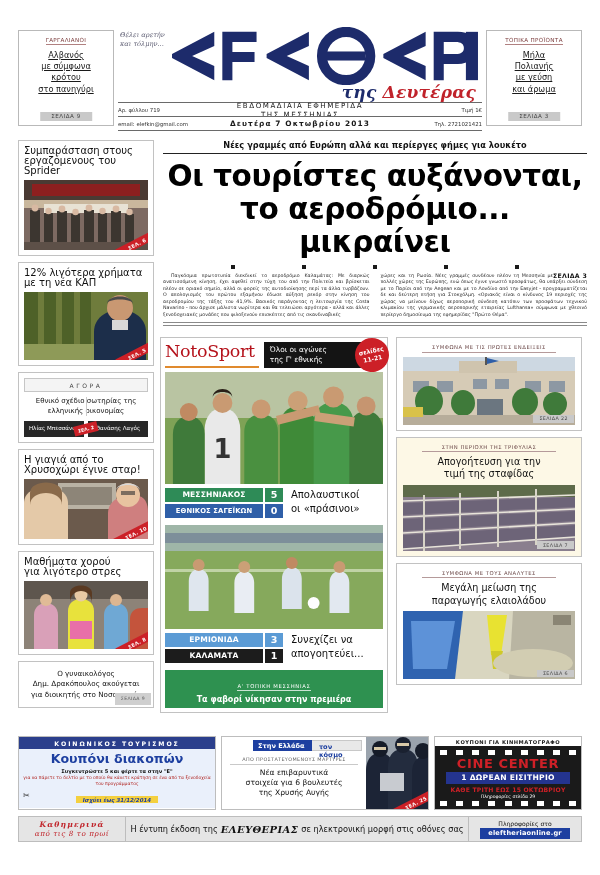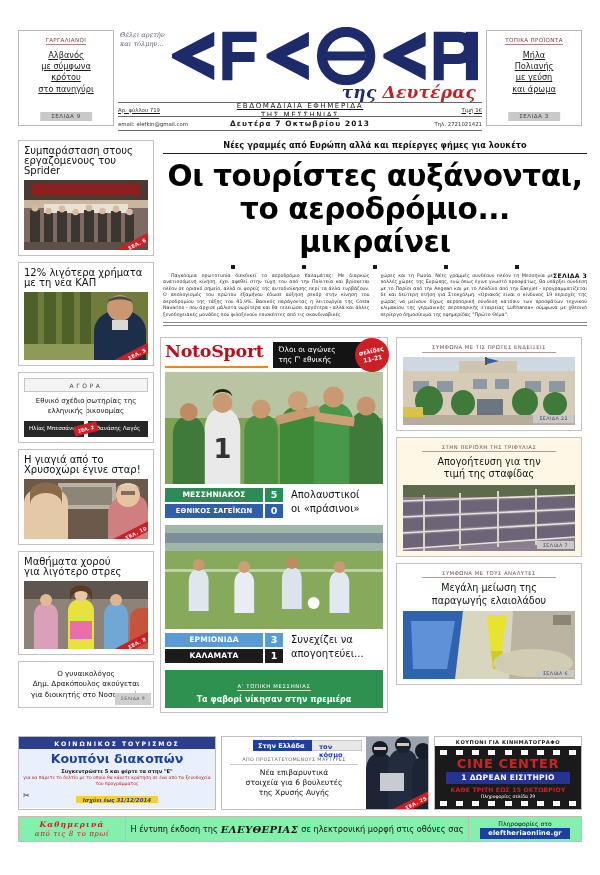--- a/index.html
+++ b/index.html
@@ -59,21 +59,21 @@
   .agora-names{display:flex;gap:4px;margin-top:5px;position:relative;}
   .agora-name{flex:1;background:#272727;color:#fff;font-size:5.6px;line-height:7.6px;text-align:center;padding:4px 2px;}
   .agora-badge{position:absolute;left:50%;top:50%;transform:translate(-50%,-50%) rotate(-14deg);
     background:#cc2027;color:#fff;font-size:4.6px;font-weight:bold;line-height:5.4px;padding:2.5px 4px;text-align:center;white-space:nowrap;}
   .lnote{border:1px solid #c2c2c2;padding:7px 6px;font-size:7.2px;line-height:10.4px;text-align:center;color:#111;position:relative;box-sizing:border-box;}
   .lnote .pgtag{position:absolute;right:2px;bottom:2px;background:#cfcfcf;color:#555;font-size:4.6px;letter-spacing:.4px;padding:1px 6px;}
 
   
   .scol{position:absolute;left:160px;top:337px;width:228px;border:1px solid #c2c2c2;background:#fff;padding:4px;box-sizing:border-box;}
   .noto-head{display:flex;align-items:stretch;position:relative;height:26px;}
-  .noto-logo{font-family:"DejaVu Serif","Liberation Serif",serif;font-weight:bold;font-size:17.5px;color:#111;line-height:19px;letter-spacing:-.3px;}
+  .noto-logo{font-family:"DejaVu Serif","Liberation Serif",serif;font-weight:normal;font-size:17.5px;color:#111;line-height:19px;letter-spacing:-.3px;}
   .noto-logo .n,.noto-logo .s{color:#b5121b;}
   .noto-logo-wrap{border-bottom:2.5px solid #e08a2e;padding-right:4px;}
   .noto-strap{flex:1;background:#141414;color:#fff;font-size:7.4px;line-height:10.4px;padding:2.5px 6px 2px 6px;margin-left:5px;box-sizing:border-box;}
   .noto-bubble{position:absolute;right:-6px;top:-4px;width:34px;height:34px;border-radius:50%;background:#cc2027;color:#fff;
     display:flex;flex-direction:column;align-items:center;justify-content:center;font-size:6px;font-weight:bold;line-height:8px;transform:rotate(-12deg);}
   .sphoto{width:100%;position:relative;overflow:hidden;margin-top:4px;}
   .score-row{display:flex;align-items:stretch;margin-top:4px;gap:6px;}
   .score-block{width:118px;}
   .score-line{display:flex;align-items:center;margin-bottom:2px;height:14px;}
   .score-team{flex:1;color:#fff;font-size:7.6px;font-weight:bold;text-align:center;line-height:14px;letter-spacing:.1px;}
@@ -118,21 +118,21 @@
   .cine-head{text-align:center;font-size:5.2px;font-weight:bold;letter-spacing:.5px;color:#222;padding:2px 0 1px 0;}
   .film{background:#1a1a1a;padding:4px 3px;position:relative;}
   .perf{display:flex;justify-content:space-between;padding:0 2px;}
   .perf i{width:7px;height:4.5px;background:#fff;display:block;}
   .cine-name{color:#cf2027;font-size:13px;font-weight:bold;text-align:center;letter-spacing:.6px;line-height:15px;margin:1px 0;}
   .cine-ticket{background:#24348f;color:#fff;font-size:7.6px;font-weight:bold;text-align:center;letter-spacing:.3px;padding:1.5px 0;margin:0 8px;}
   .cine-when{color:#cf2027;font-size:6.1px;font-weight:bold;text-align:center;letter-spacing:.2px;margin-top:2px;}
   .cine-info{color:#fff;font-size:4.6px;text-align:center;margin:1.5px 0 2px 0;}
 
   
-  .footer{position:absolute;left:18px;top:816px;width:564px;height:26px;border:1px solid #bdbdbd;display:flex;align-items:stretch;background:#86efac;box-sizing:border-box;}
+  .footer{position:absolute;left:18px;top:816px;width:564px;height:26px;border:1px solid #bdbdbd;display:flex;align-items:stretch;background:#e5e5e5;box-sizing:border-box;}
   .f-left{width:106px;border-right:1px solid #bdbdbd;display:flex;flex-direction:column;align-items:center;justify-content:center;}
   .f-left .a{font-family:"DejaVu Serif","Liberation Serif",serif;font-style:italic;font-weight:bold;font-size:7.6px;color:#c0242a;letter-spacing:1.2px;}
   .f-left .b{font-family:"DejaVu Serif","Liberation Serif",serif;font-style:italic;font-size:7.2px;color:#c0242a;letter-spacing:.6px;}
   .f-mid{flex:1;display:flex;align-items:center;justify-content:center;font-size:8.2px;color:#111;}
   .f-mid b{font-family:"DejaVu Serif","Liberation Serif",serif;font-style:italic;font-weight:bold;font-size:10px;letter-spacing:.4px;padding:0 3px;}
   .f-right{width:112px;border-left:1px solid #bdbdbd;display:flex;flex-direction:column;align-items:center;justify-content:center;gap:1px;}
   .f-right .a{font-size:6.1px;color:#111;}
   .f-right .b{background:#1d3fa0;color:#fff;font-size:6.6px;font-weight:bold;letter-spacing:.2px;padding:1.5px 8px;}
 
   .photo-ph{width:100%;height:100%;display:block;}
@@ -174,21 +174,21 @@
           </g>
         </svg>
       </div>
 
       <div class="logo-sub">
         <span class="art">της</span>
         <span>Δευτέρας</span>
       </div>
 
       <div class="mast-rule" style="top:72px;"></div>
-      <div class="mast-row" style="top:73px;text-decoration:underline;">
+      <div class="mast-row" style="top:73px;">
         <div class="l">Αρ. φύλλου 719</div>
         <div class="c">ΕΒΔΟΜΑΔΙΑΙΑ ΕΦΗΜΕΡΙΔΑ ΤΗΣ ΜΕΣΣΗΝΙΑΣ</div>
         <div class="r">Τιμή 1€</div>
       </div>
       <div class="mast-rule" style="top:86px;"></div>
       <div class="mast-row b" style="top:87px;">
         <div class="l">email: elefkin@gmail.com</div>
         <div class="c">Δευτέρα 7 Οκτωβρίου 2013</div>
         <div class="r">Τηλ. 2721021421</div>
       </div>

